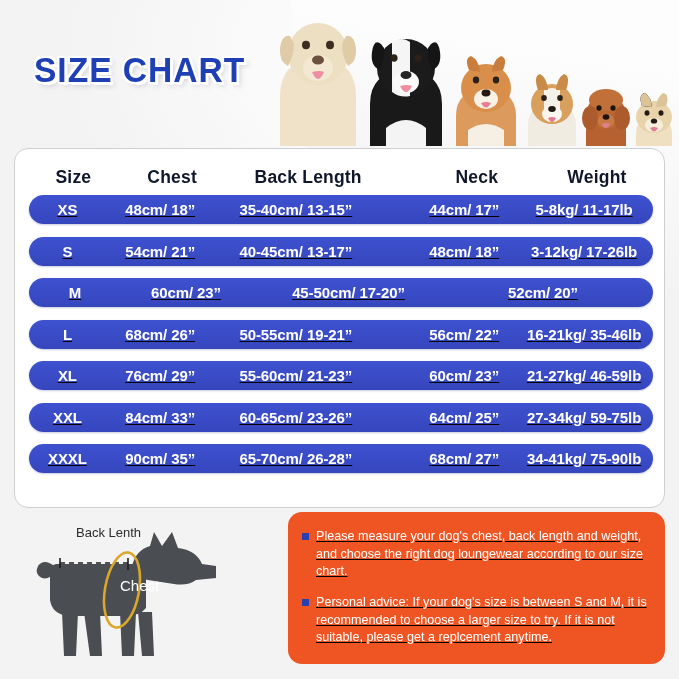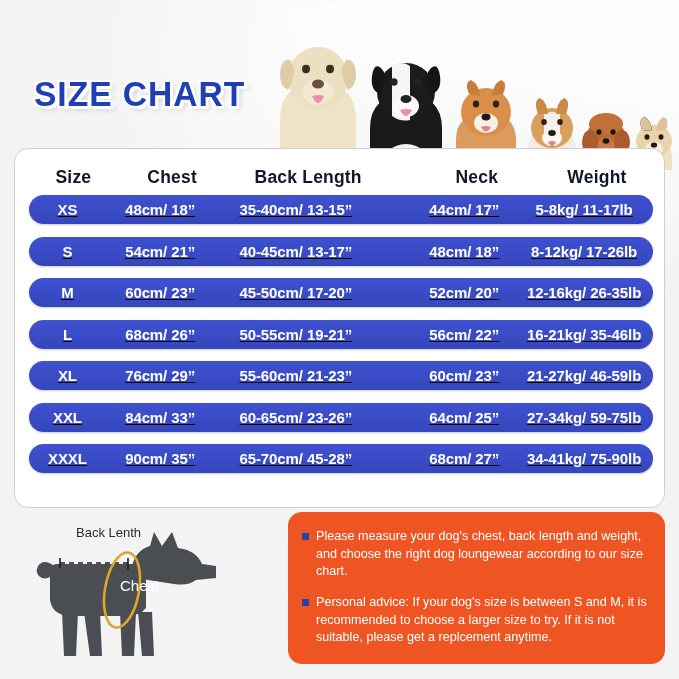--- a/index.html
+++ b/index.html
@@ -22,21 +22,20 @@
       linear-gradient(160deg, #fbfbfc 0%, #f4f4f5 60%, #f0f0f1 100%);
     overflow: hidden;
   }
 
   
   .hero {
     position: absolute;
     left: 0; top: 0;
     width: 679px;
     height: 150px;
-    margin-top: 24px;
   }
   .hero-bg-sweep {
     position: absolute;
     left: 300px; top: -40px;
     width: 460px; height: 230px;
     background: linear-gradient(195deg, #ffffff 0%, #fcfcfc 45%, #f2f2f3 100%);
     transform: rotate(-6deg);
     border-radius: 0 0 60% 20%;
   }
   .title {
@@ -166,20 +165,21 @@
   .notice {
     position: absolute;
     left: 288px;
     top: 512px;
     width: 377px;
     height: 152px;
     background: #EF5423;
     border-radius: 14px;
     box-sizing: border-box;
     padding: 16px 18px 4px 14px;
+    text-decoration: underline;
   }
   .notice-item {
     position: relative;
     display: flex;
     align-items: flex-start;
     margin-bottom: 13px;
   }
   .notice-bullet {
     width: 7px;
     height: 7px;
@@ -315,29 +315,28 @@
         <div class="td c2">35-40cm/ 13-15”</div>
         <div class="td c3">44cm/ 17”</div>
         <div class="td c4">5-8kg/ 11-17lb</div>
       </div>
 
       <div class="row">
         <div class="td c0">S</div>
         <div class="td c1">54cm/ 21”</div>
         <div class="td c2">40-45cm/ 13-17”</div>
         <div class="td c3">48cm/ 18”</div>
-        <div class="td c4">8-12kg/ 17-26lb</div>
+        <div class="td c4">3-12kg/ 17-26lb</div>
       </div>
 
       <div class="row">
         <div class="td c0">M</div>
         <div class="td c1">60cm/ 23”</div>
         <div class="td c2">45-50cm/ 17-20”</div>
         <div class="td c3">52cm/ 20”</div>
-        <div class="td c4">12-16kg/ 26-35lb</div>
       </div>
 
       <div class="row">
         <div class="td c0">L</div>
         <div class="td c1">68cm/ 26”</div>
         <div class="td c2">50-55cm/ 19-21”</div>
         <div class="td c3">56cm/ 22”</div>
         <div class="td c4">16-21kg/ 35-46lb</div>
       </div>
 
@@ -353,21 +352,21 @@
         <div class="td c0">XXL</div>
         <div class="td c1">84cm/ 33”</div>
         <div class="td c2">60-65cm/ 23-26”</div>
         <div class="td c3">64cm/ 25”</div>
         <div class="td c4">27-34kg/ 59-75lb</div>
       </div>
 
       <div class="row">
         <div class="td c0">XXXL</div>
         <div class="td c1">90cm/ 35”</div>
-        <div class="td c2">65-70cm/ 45-28”</div>
+        <div class="td c2">65-70cm/ 26-28”</div>
         <div class="td c3">68cm/ 27”</div>
         <div class="td c4">34-41kg/ 75-90lb</div>
       </div>
 
     </div>
   </div>
 
   <div class="diagram">
     <svg width="250" height="150" viewBox="0 0 250 150">
 

